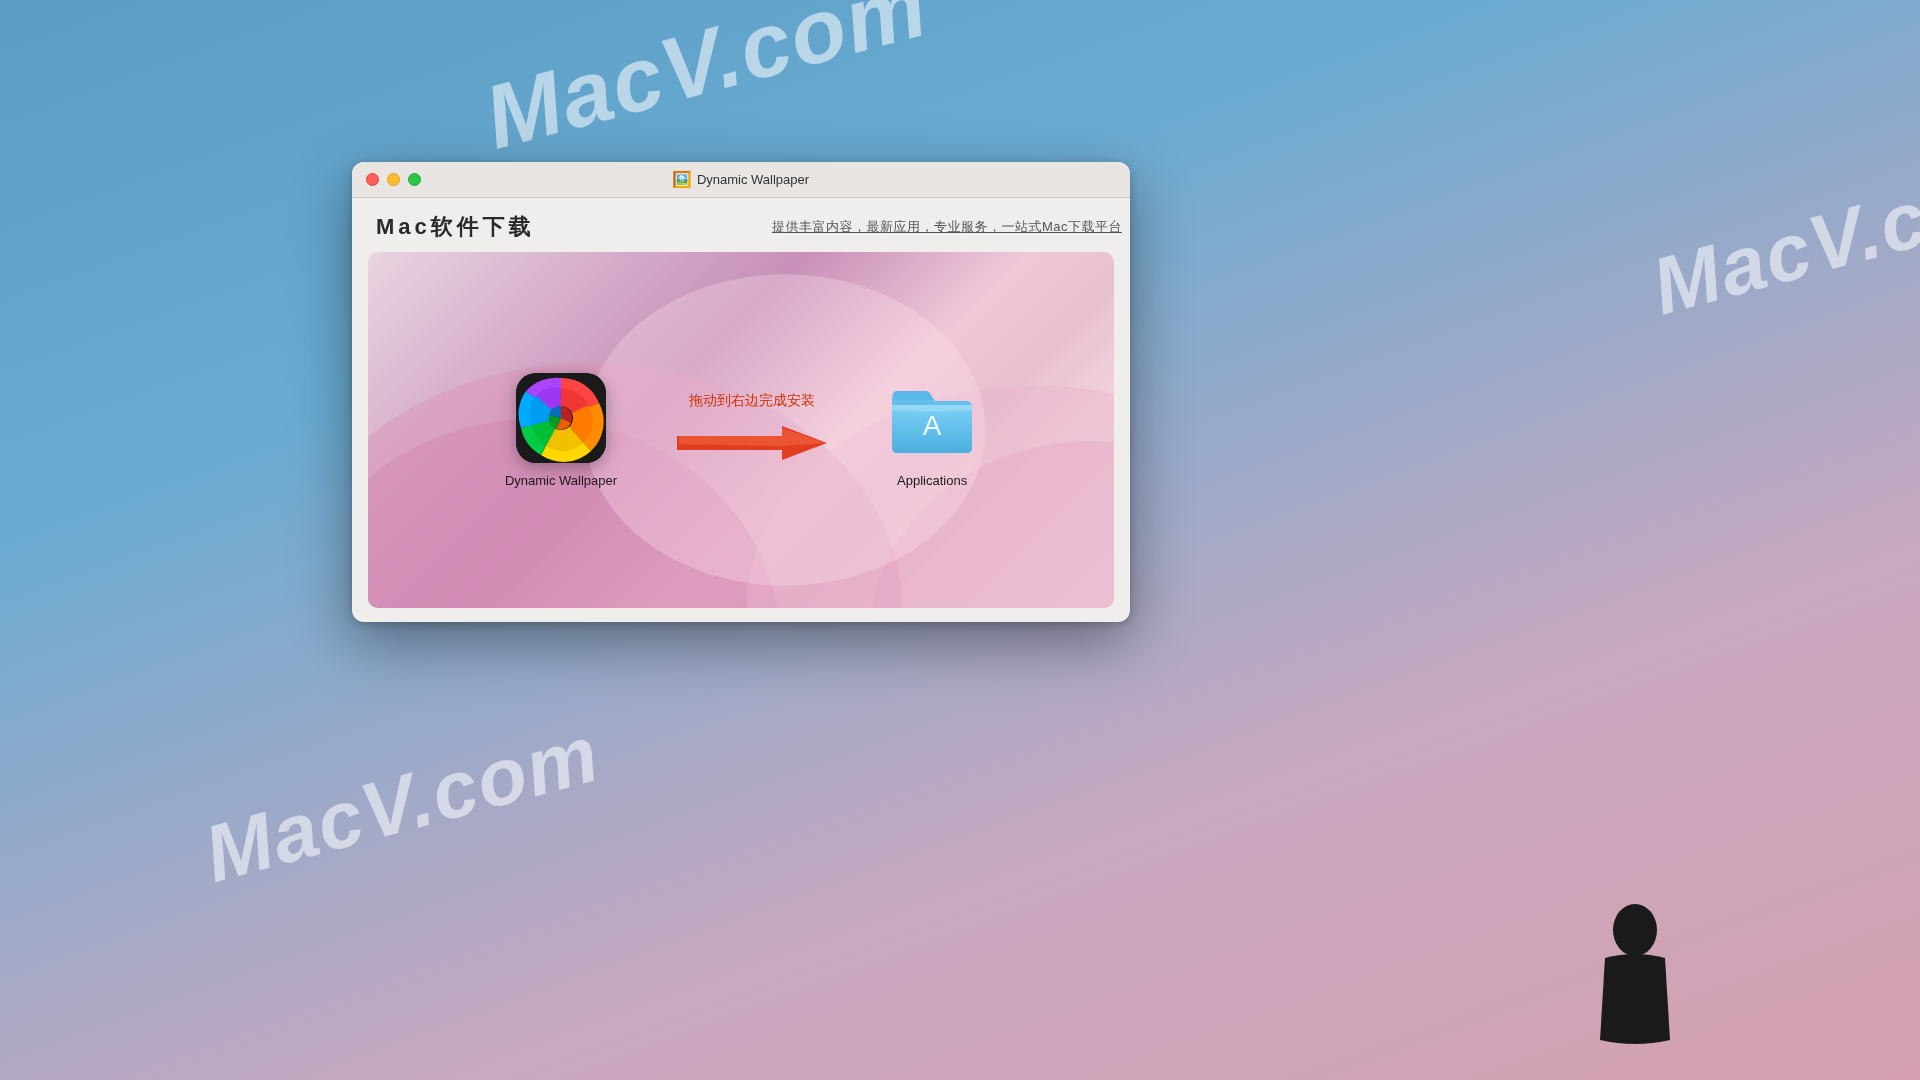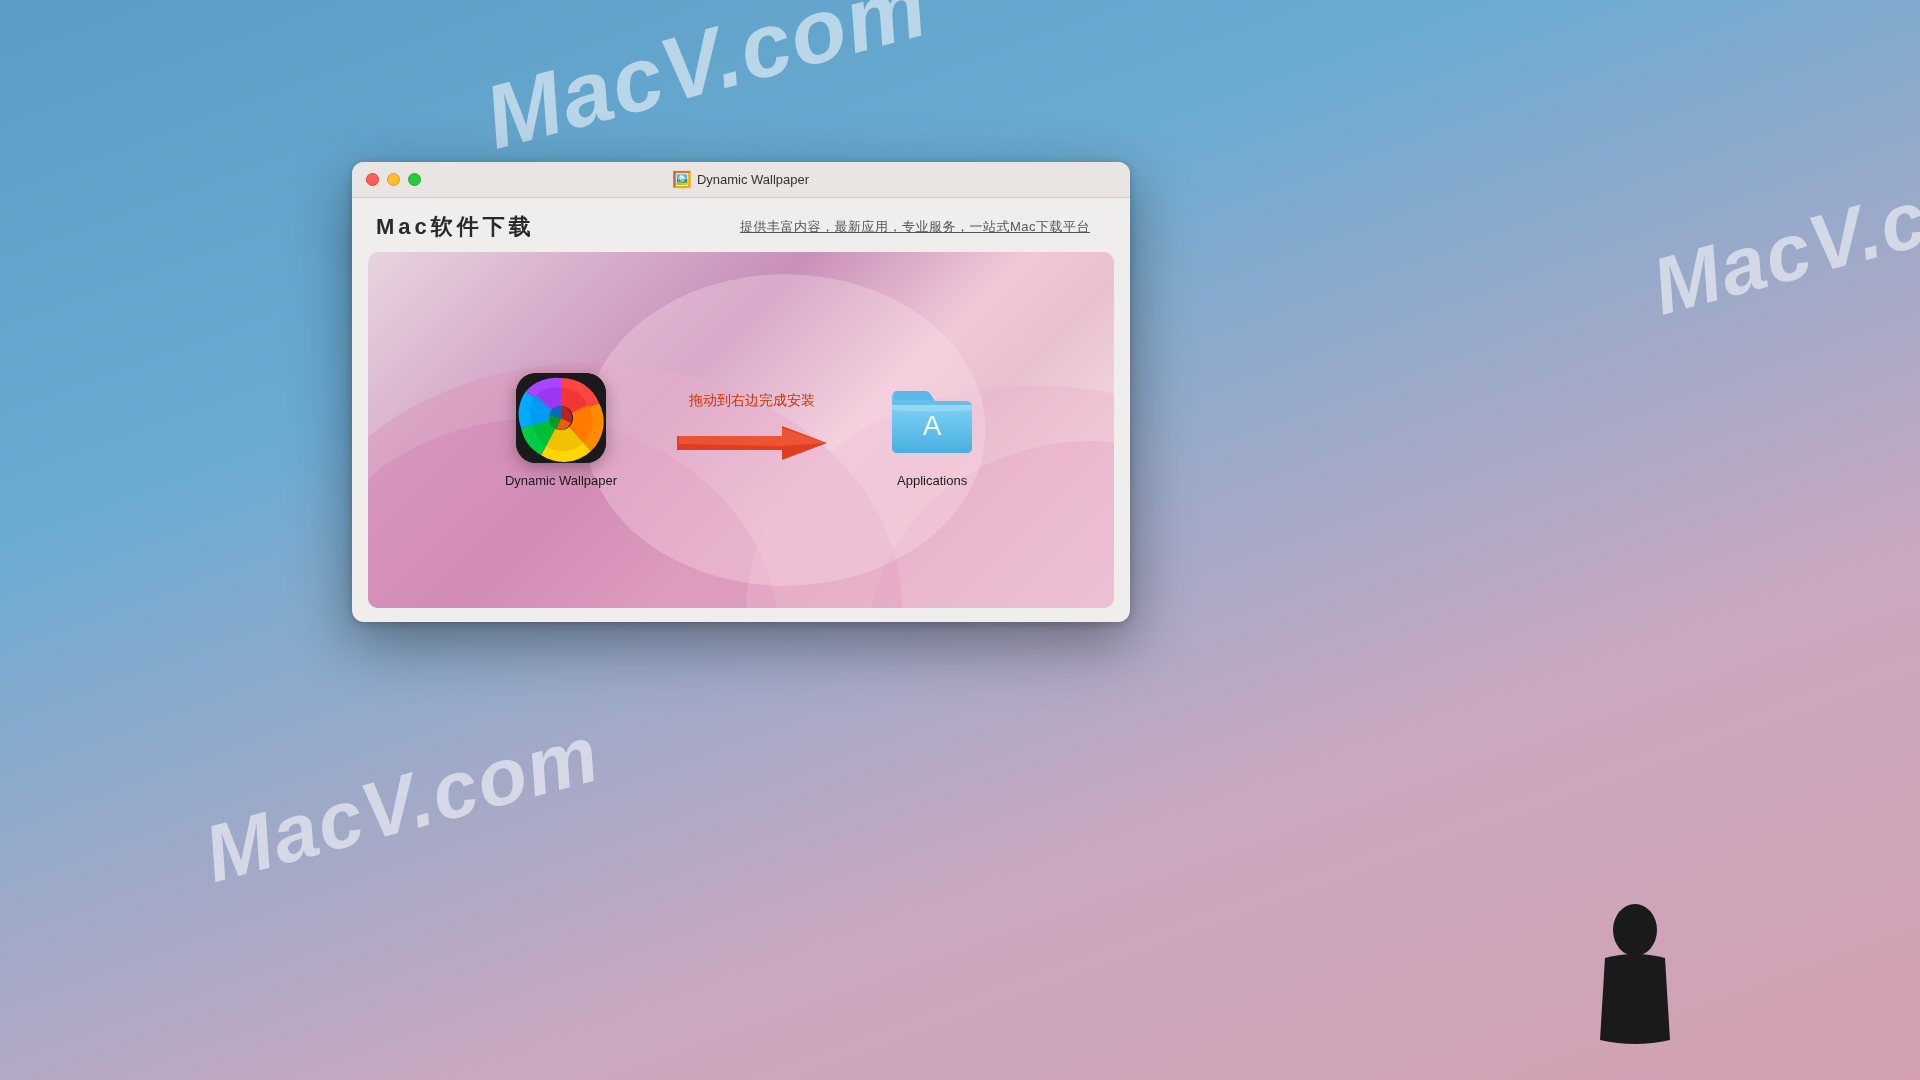--- a/index.html
+++ b/index.html
@@ -87,21 +87,21 @@
       width: 18px;
       height: 18px;
       display: flex;
       align-items: center;
       justify-content: center;
       font-size: 16px;
     }
 
     
     .window-header {
-      padding: 14px 40px 10px 24px;
+      padding: 14px 8px 10px 24px;
       display: flex;
       align-items: center;
       justify-content: space-between;
       background: #f0eeec;
       flex-shrink: 0;
     }
 
     .header-brand {
       font-size: 22px;
       font-weight: 600;

